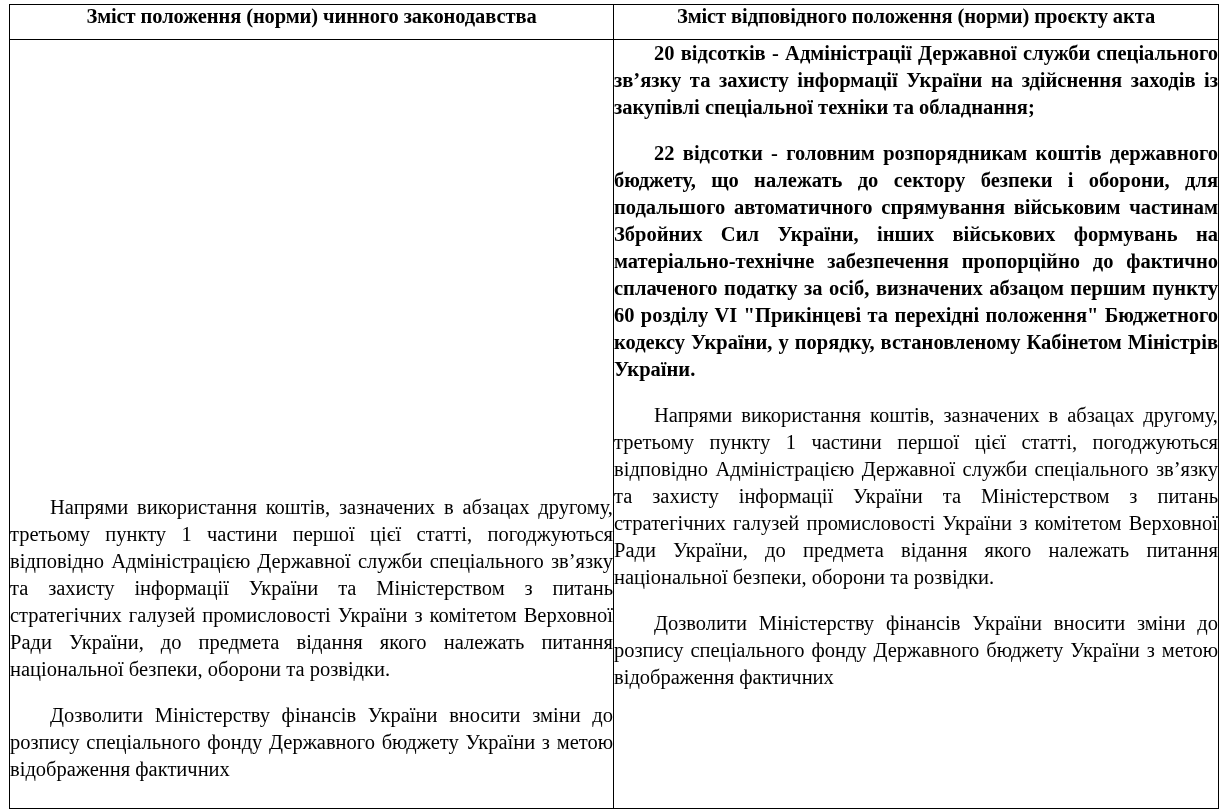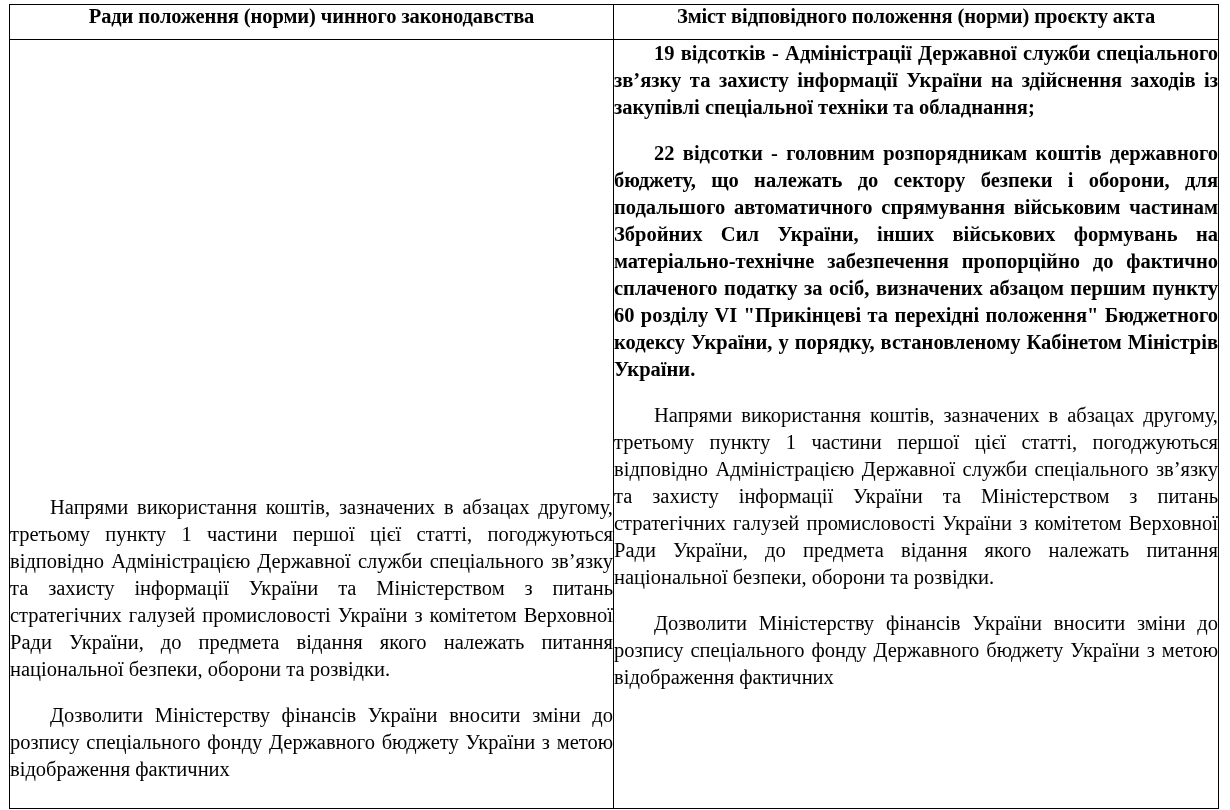--- a/index.html
+++ b/index.html
@@ -87,35 +87,35 @@
 
 <div class="page">
 
   <table class="compare-table">
     <colgroup>
       <col class="col-left">
       <col class="col-right">
     </colgroup>
     <thead>
       <tr>
-        <th class="header-cell">Ради положення (норми) чинного законодавства</th>
+        <th class="header-cell">Зміст положення (норми) чинного законодавства</th>
         <th class="header-cell">Зміст відповідного положення (норми) проєкту акта</th>
       </tr>
     </thead>
     <tbody>
       <tr>
 
         <td class="body-cell">
           <span class="spacer-lead"></span>
           <p class="para">Напрями використання коштів, зазначених в абзацах другому, третьому пункту 1 частини першої цієї статті, погоджуються відповідно Адміністрацією Державної служби спеціального зв’язку та захисту інформації України та Міністерством з питань стратегічних галузей промисловості України з комітетом Верховної Ради України, до предмета відання якого належать питання національної безпеки, оборони та розвідки.</p>
           <p class="para">Дозволити Міністерству фінансів України вносити зміни до розпису спеціального фонду Державного бюджету України з метою відображення фактичних</p>
         </td>
 
         <td class="body-cell">
-          <p class="para bold">19 відсотків - Адміністрації Державної служби спеціального зв’язку та захисту інформації України на здійснення заходів із закупівлі спеціальної техніки та обладнання;</p>
+          <p class="para bold">20 відсотків - Адміністрації Державної служби спеціального зв’язку та захисту інформації України на здійснення заходів із закупівлі спеціальної техніки та обладнання;</p>
           <p class="para bold">22 відсотки - головним розпорядникам коштів державного бюджету, що належать до сектору безпеки і оборони, для подальшого автоматичного спрямування військовим частинам Збройних Сил України, інших військових формувань на матеріально-технічне забезпечення пропорційно до фактично сплаченого податку за осіб, визначених абзацом першим пункту 60 розділу VI "Прикінцеві та перехідні положення" Бюджетного кодексу України, у порядку, встановленому Кабінетом Міністрів України.</p>
           <p class="para">Напрями використання коштів, зазначених в абзацах другому, третьому пункту 1 частини першої цієї статті, погоджуються відповідно Адміністрацією Державної служби спеціального зв’язку та захисту інформації України та Міністерством з питань стратегічних галузей промисловості України з комітетом Верховної Ради України, до предмета відання якого належать питання національної безпеки, оборони та розвідки.</p>
           <p class="para">Дозволити Міністерству фінансів України вносити зміни до розпису спеціального фонду Державного бюджету України з метою відображення фактичних</p>
         </td>
 
       </tr>
     </tbody>
   </table>
 
 </div>

